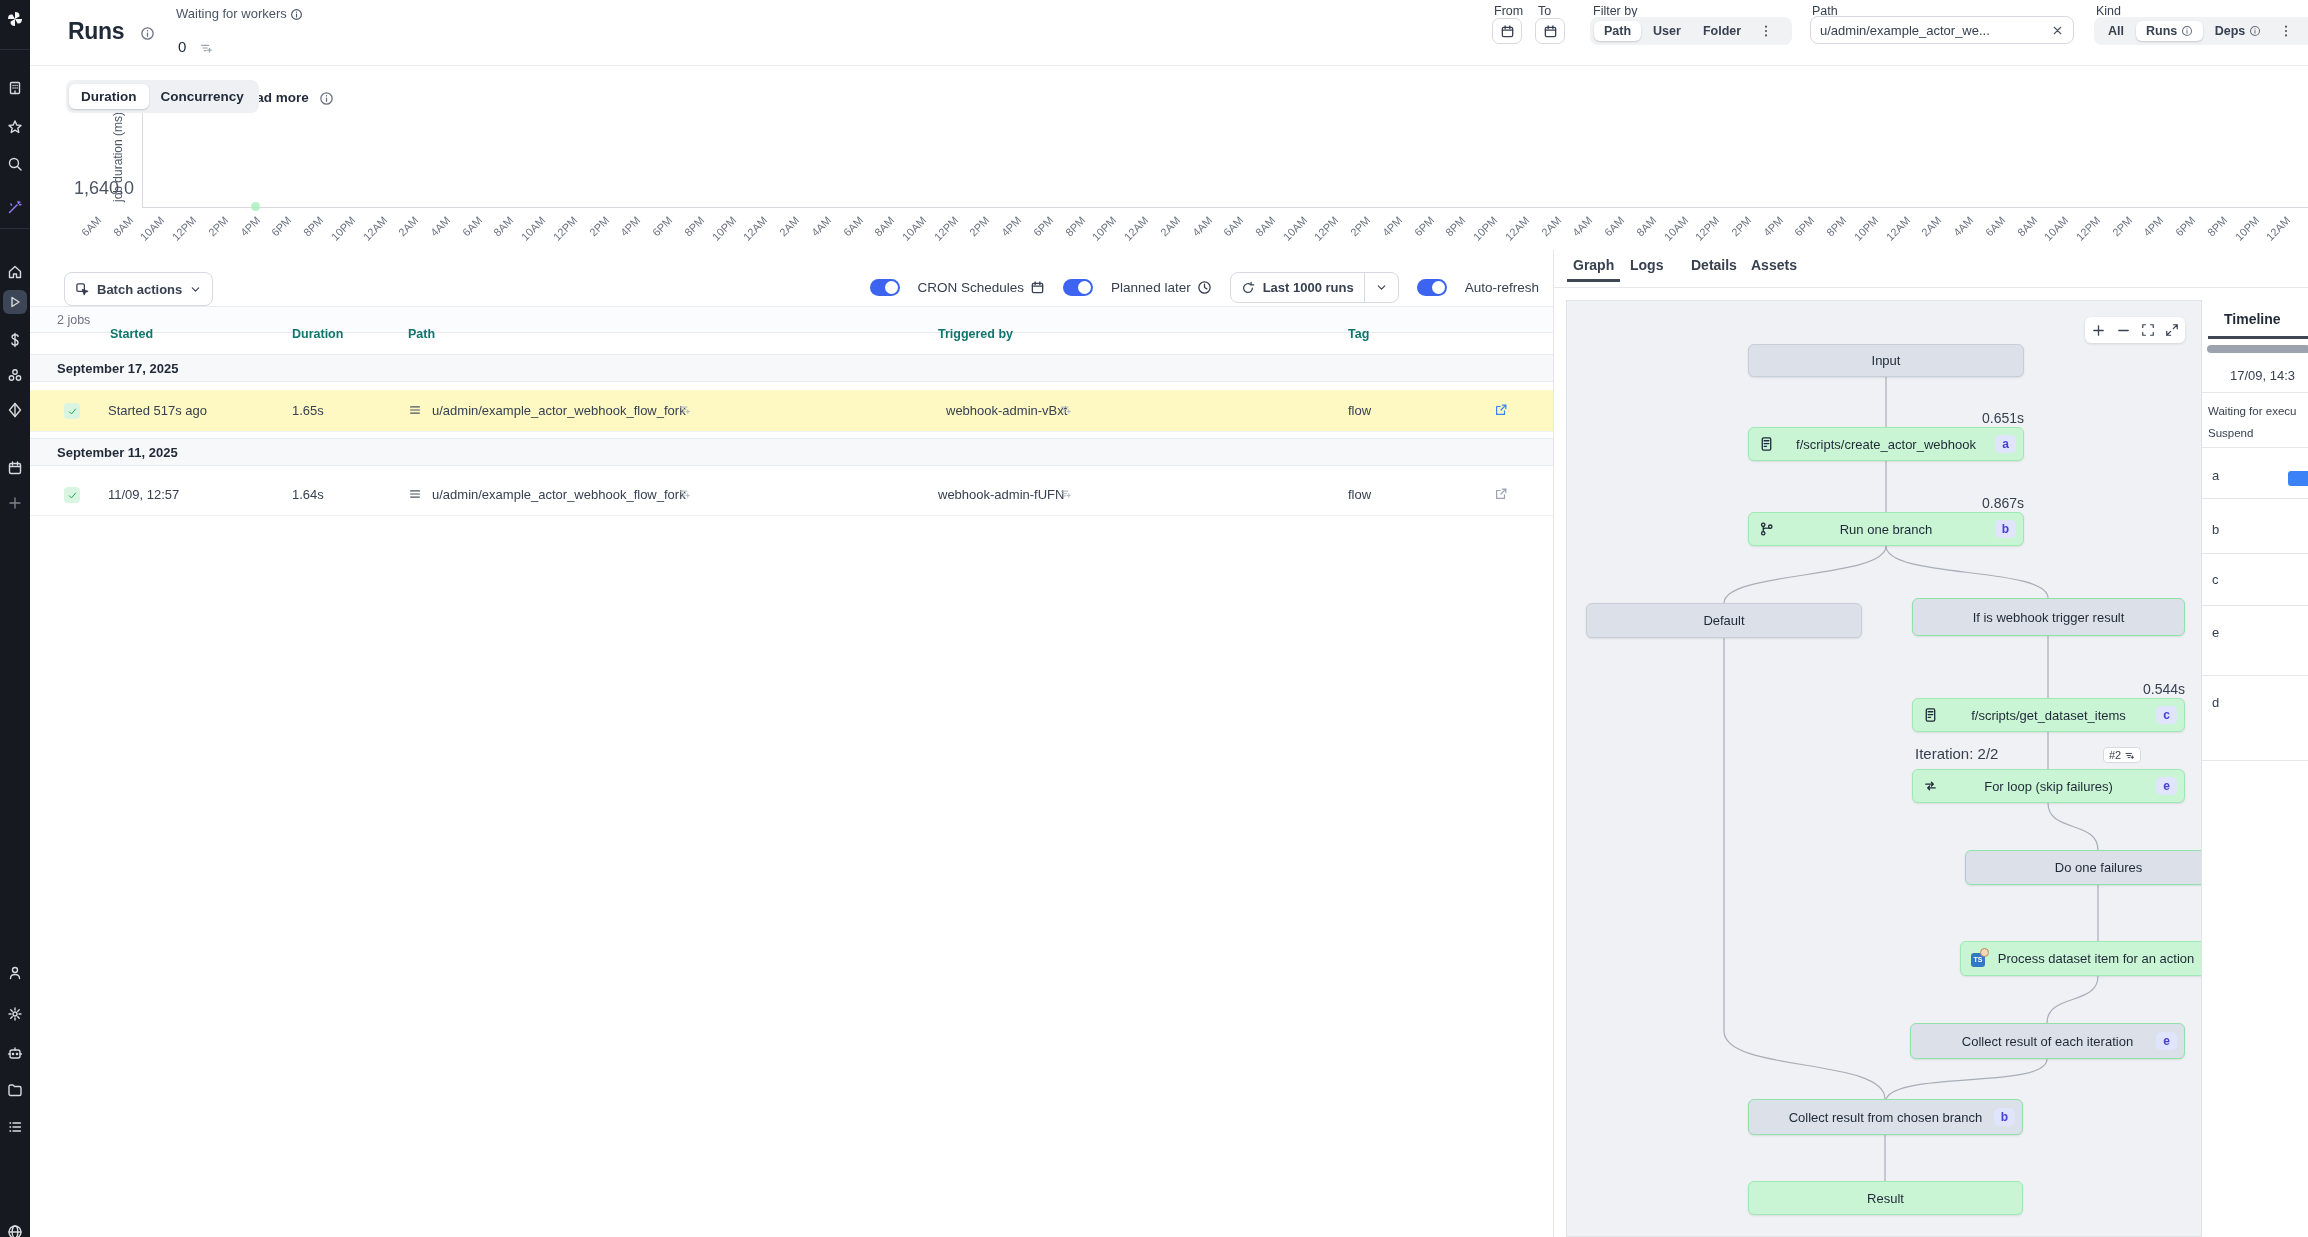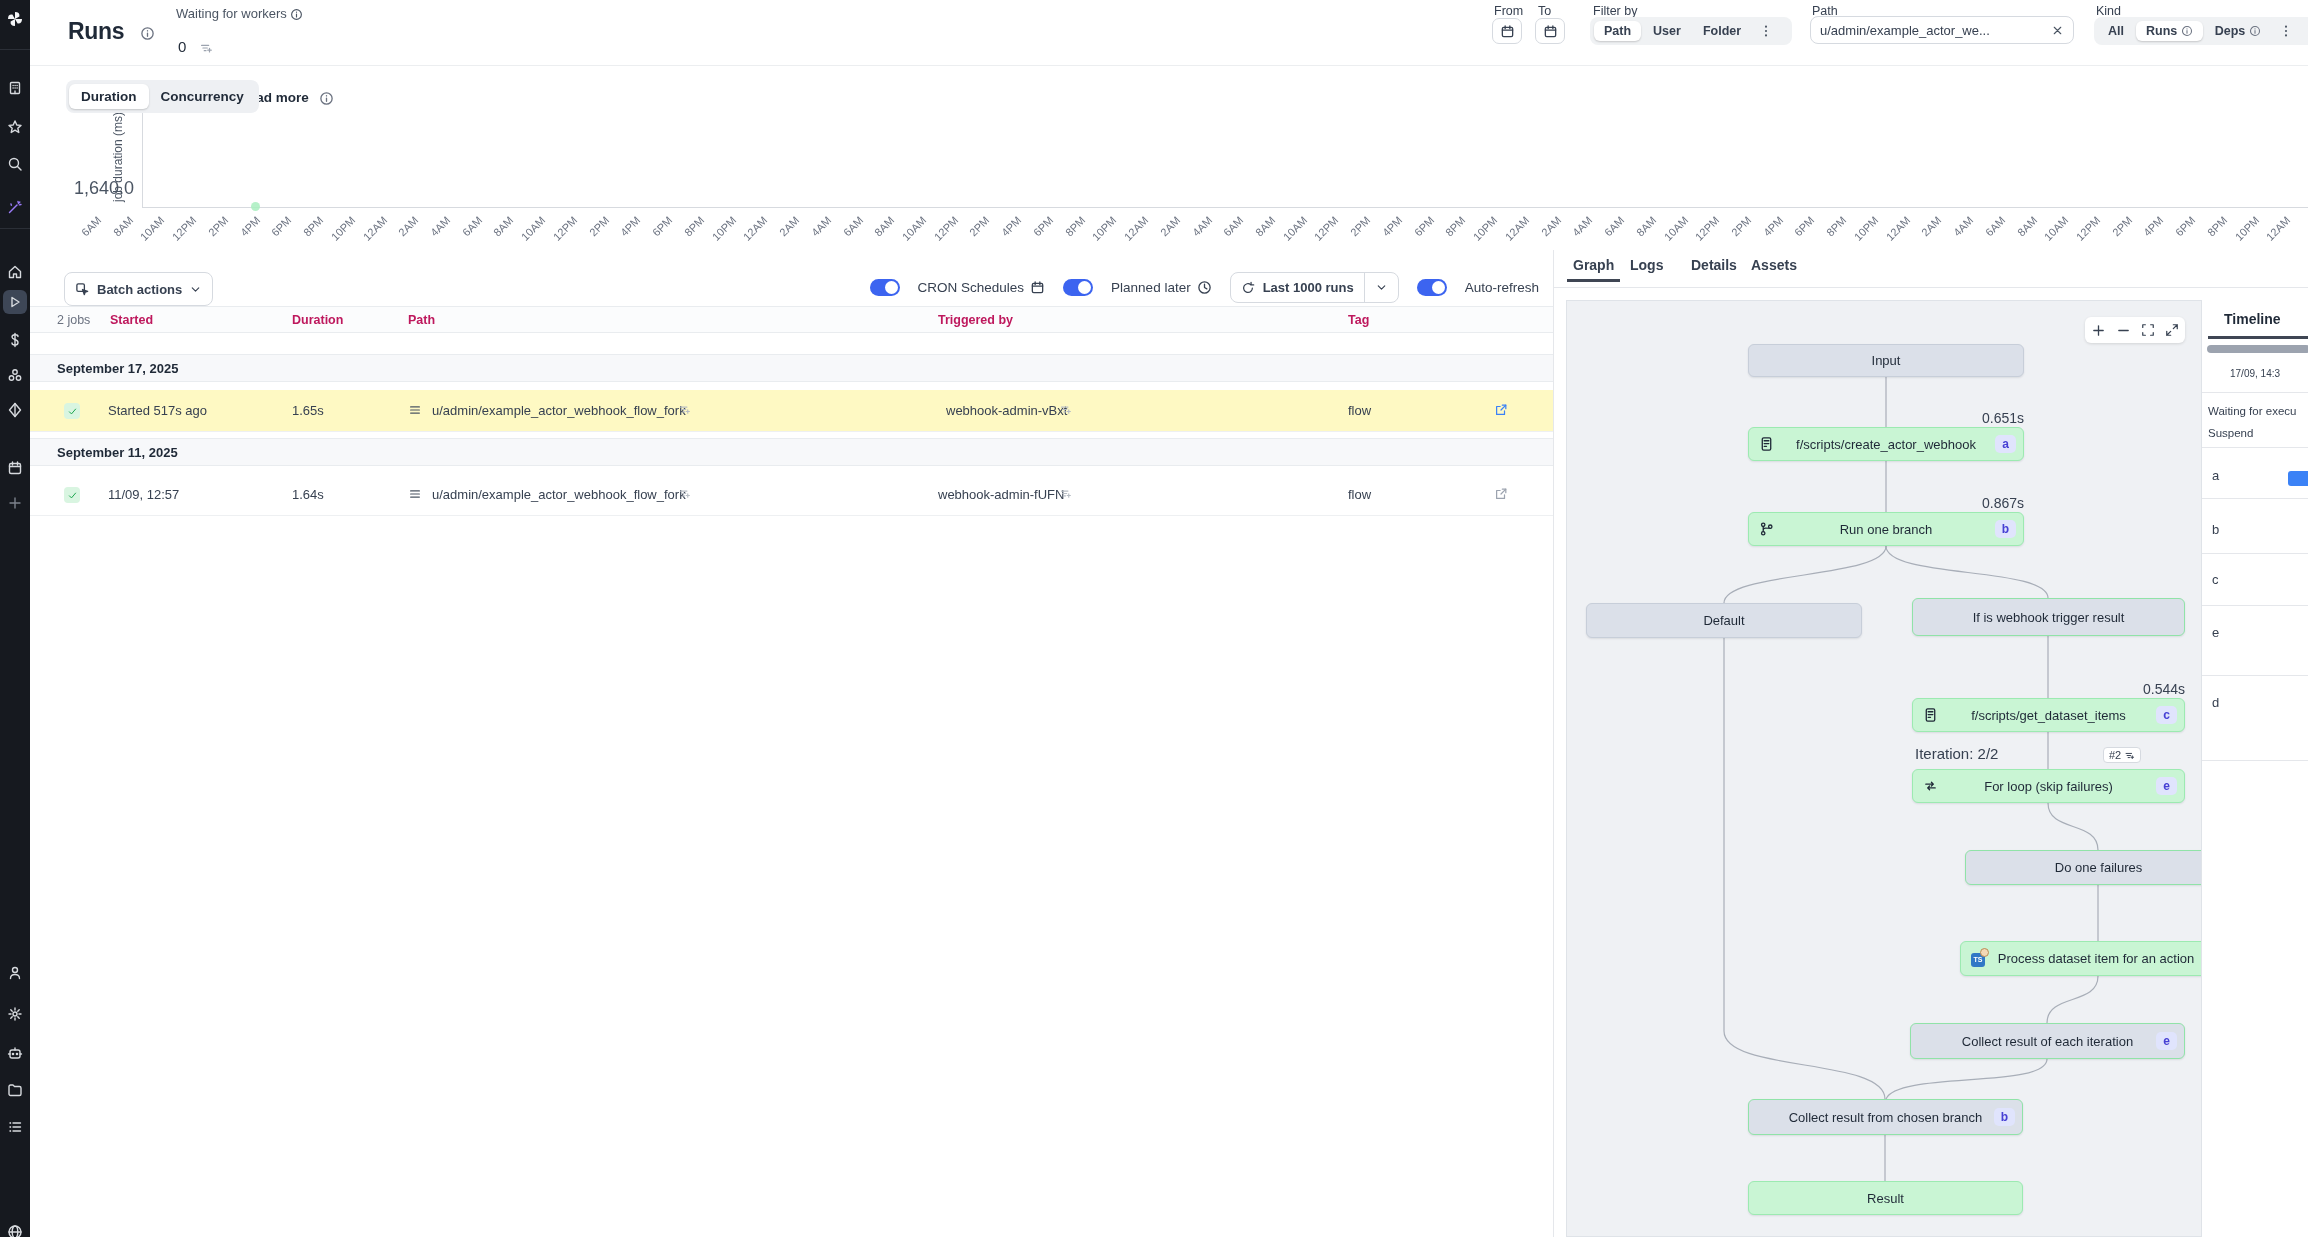--- a/index.html
+++ b/index.html
@@ -44,21 +44,21 @@
   .left-panel{position:absolute;left:30px;top:250px;width:1523px;height:987px;background:#fff;}
   .btn{border:1px solid #d6dae0;border-radius:8px;background:#fff;display:flex;align-items:center;font-size:13px;color:#374151;}
   .batch-btn{position:absolute;left:34px;top:22px;height:31px;padding:16px 10px;gap:7px;font-weight:bold;}
   .toggles{position:absolute;right:14px;top:22px;height:31px;display:flex;align-items:center;gap:18px;}
   .toggle{width:30px;height:17px;border-radius:9px;background:#3c64f0;position:relative;}
   .toggle .knob{position:absolute;right:2px;top:2px;width:13px;height:13px;border-radius:50%;background:#fff;}
   .tg-label{font-size:13.5px;color:#374151;display:flex;align-items:center;gap:6px;}
   .runs-btn{height:31px;font-weight:bold;}
   .runs-btn .sep{width:1px;height:29px;background:#d6dae0;margin-left:10px;}
   .thead{position:absolute;left:0;top:56px;width:1523px;height:27px;background:#fbfcfd;border-top:1px solid #e9ecef;border-bottom:1px solid #e9ecef;font-size:12.5px;}
-  .thead .h{position:absolute;top:6px;font-weight:bold;color:#be185d;}
+  .thead .h{position:absolute;top:20px;font-weight:bold;color:#0f766e;}
   .thead .jobs{position:absolute;left:27px;top:6px;color:#6b7280;}
   .date-row{position:absolute;left:0;width:1523px;height:28px;background:#f7f8fa;border-top:1px solid #e9ecef;border-bottom:1px solid #e9ecef;}
   .date-row span{position:absolute;left:27px;top:6px;font-size:13px;font-weight:bold;color:#1f2937;}
   .run-row{position:absolute;left:0;width:1523px;height:42px;border-bottom:1px solid #eef0f2;font-size:13px;color:#374151;}
   .run-row.sel{background:#fef9c3;}
   .rr{position:absolute;top:13px;white-space:nowrap;}
   .ic{display:inline-flex;vertical-align:middle;}
   .checkbox{position:absolute;left:34px;top:13px;width:16px;height:16px;border-radius:4px;background:#d9f5e1;display:flex;align-items:center;justify-content:center;color:#16a34a;}
   
   .right-panel{position:absolute;left:1553px;top:250px;width:755px;height:987px;background:#fff;border-left:1px solid #e5e7eb;}
@@ -79,21 +79,21 @@
   .iter-badge{position:absolute;background:#fff;border:1px solid #d6dae0;border-radius:4px;font-size:11px;color:#374151;padding:1px 5px;display:flex;align-items:center;gap:3px;}
   .zoomctl{position:absolute;background:#fff;border-radius:6px;box-shadow:0 1px 3px rgba(0,0,0,.12);display:flex;align-items:center;height:26px;padding:0 6px;gap:10px;color:#374151;}
   .ts-ic{position:relative;width:16px;height:16px;}
   .ts-ic .sq{position:absolute;left:0;bottom:0;width:14px;height:14px;background:#3178c6;border-radius:3px;color:#fff;font-size:7px;font-weight:bold;display:flex;align-items:center;justify-content:center;}
   .ts-ic .face{position:absolute;right:-2px;top:-3px;width:9px;height:9px;border-radius:50%;background:#f3d8b6;border:1px solid #b98b55;}
   
   .timeline{position:absolute;left:647px;top:50px;width:108px;height:937px;background:#fff;border-left:1px solid #dfe3e8;}
   .tl-tab{position:absolute;left:22px;top:11px;font-size:14px;font-weight:bold;color:#1f2937;}
   .tl-underline{position:absolute;left:6px;top:36px;width:102px;height:3px;background:#3f4654;}
   .tl-bar{position:absolute;left:5px;top:45px;width:103px;height:8px;background:#9ca3af;border-radius:4px;}
-  .tl-date{position:absolute;left:28px;top:68px;font-size:10px;color:#374151;white-space:nowrap;}
+  .tl-date{position:absolute;left:28px;top:68px;font-size:13px;color:#374151;white-space:nowrap;}
   .tl-legend{position:absolute;left:6px;font-size:11.5px;color:#374151;white-space:nowrap;}
   .tl-div{position:absolute;left:0;width:108px;height:1px;background:#e5e7eb;}
   .tl-row-label{position:absolute;left:10px;font-size:13px;color:#374151;}
   .tl-blue{position:absolute;left:86px;width:22px;height:15px;background:#3b82f6;border-radius:3px;}
   svg{display:block;}
 </style>
 </head>
 <body>
 
 <div class="app">

